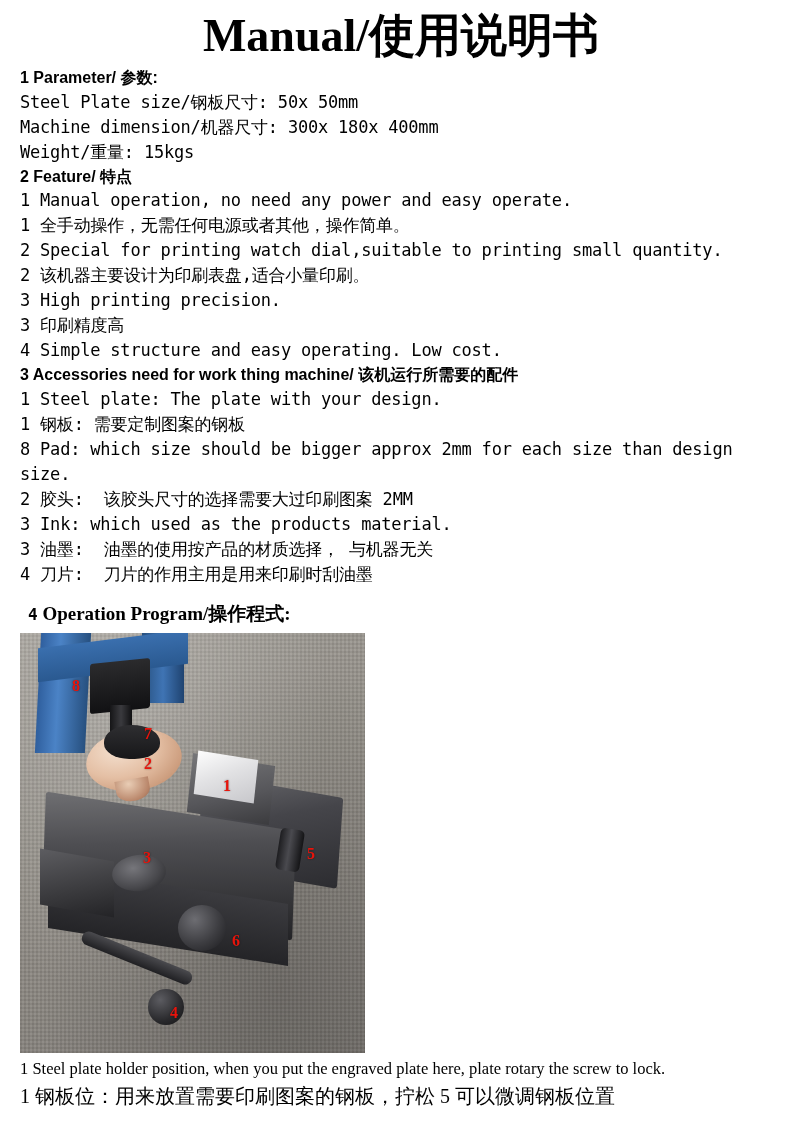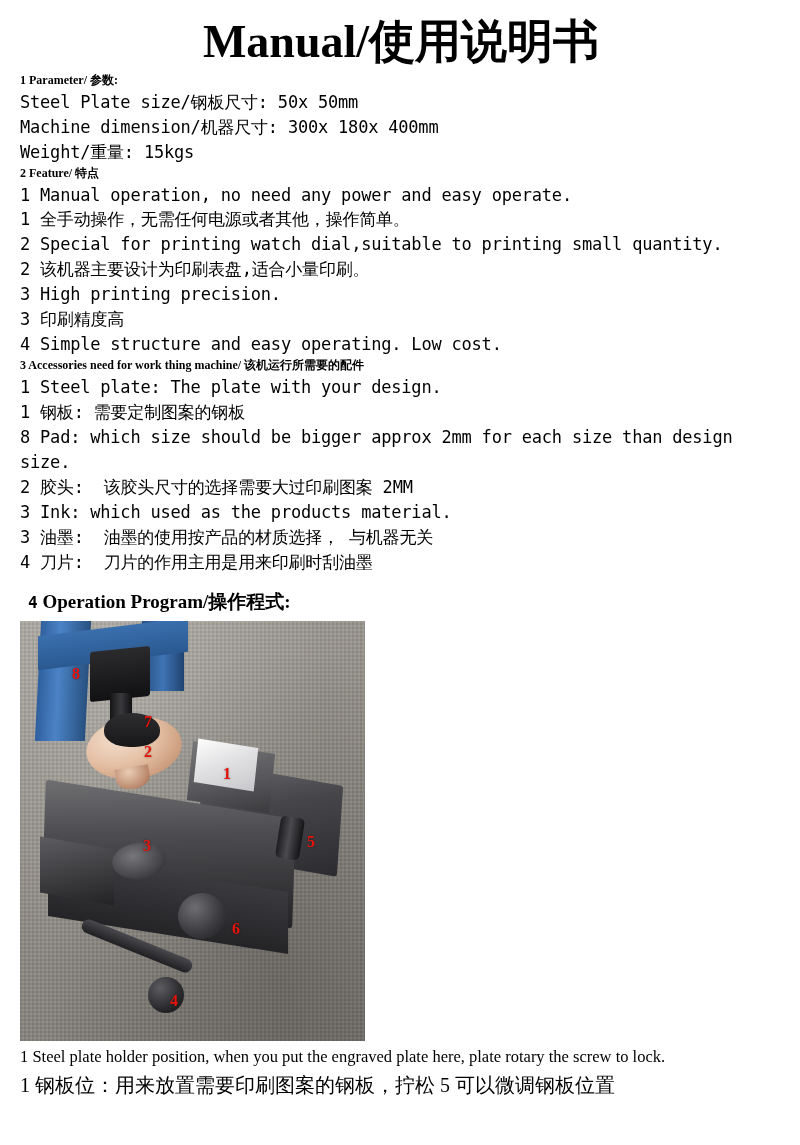--- a/index.html
+++ b/index.html
@@ -19,33 +19,33 @@
     box-sizing: border-box;
     padding: 10px 18px 8px 20px;
     position: relative;
   }
   .doc-title {
     text-align: center;
     font-family: "Liberation Serif", serif;
     font-size: 46px;
     font-weight: bold;
     line-height: 1.05;
-    margin: 8px 0 6px 0;
+    margin: 2px 0 6px 0;
     letter-spacing: 0px;
   }
   .mono-line {
     font-family: "DejaVu Sans Mono", monospace;
     font-size: 17px;
     line-height: 1.47;
     white-space: pre-wrap;
     letter-spacing: -0.2px;
   }
   .section-head {
-    font-family: Liberation Serif, serif;
-    font-size: 12px;
+    font-family: Liberation Sans, sans-serif;
+    font-size: 16px;
     font-weight: bold;
     line-height: 1.47;
     white-space: pre-wrap;
   }
   .op-head {
     font-family: "Liberation Serif", serif;
     font-size: 19px;
     font-weight: bold;
     margin: 14px 0 6px 8px;
   }

